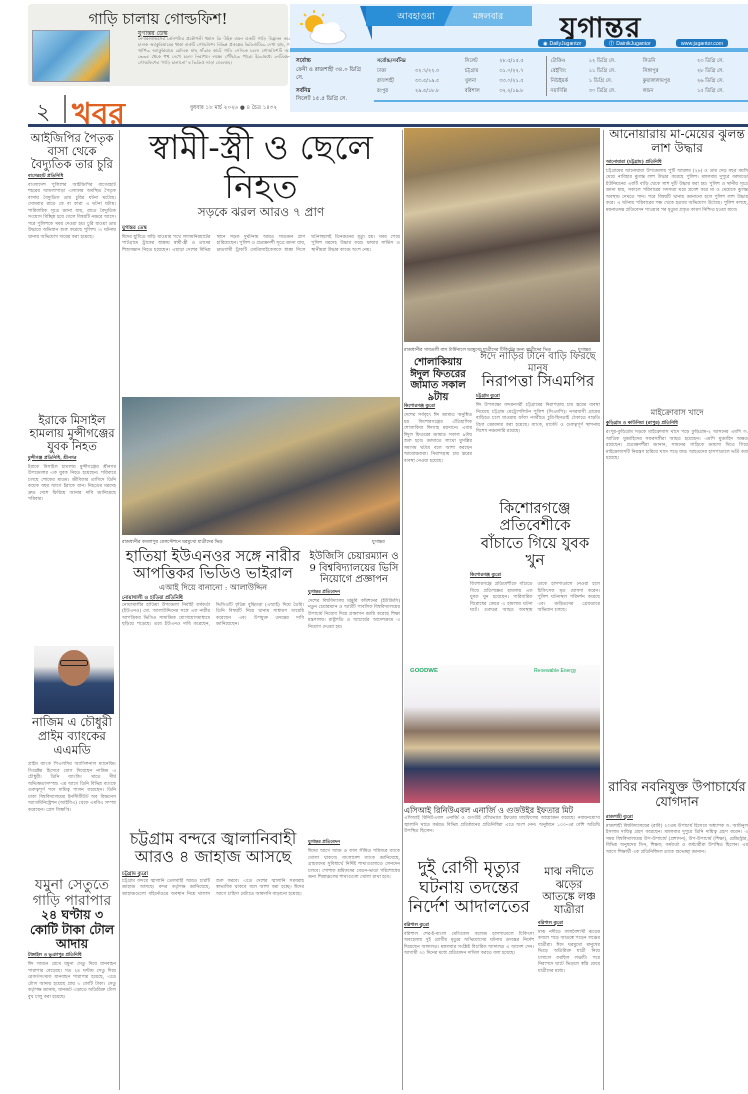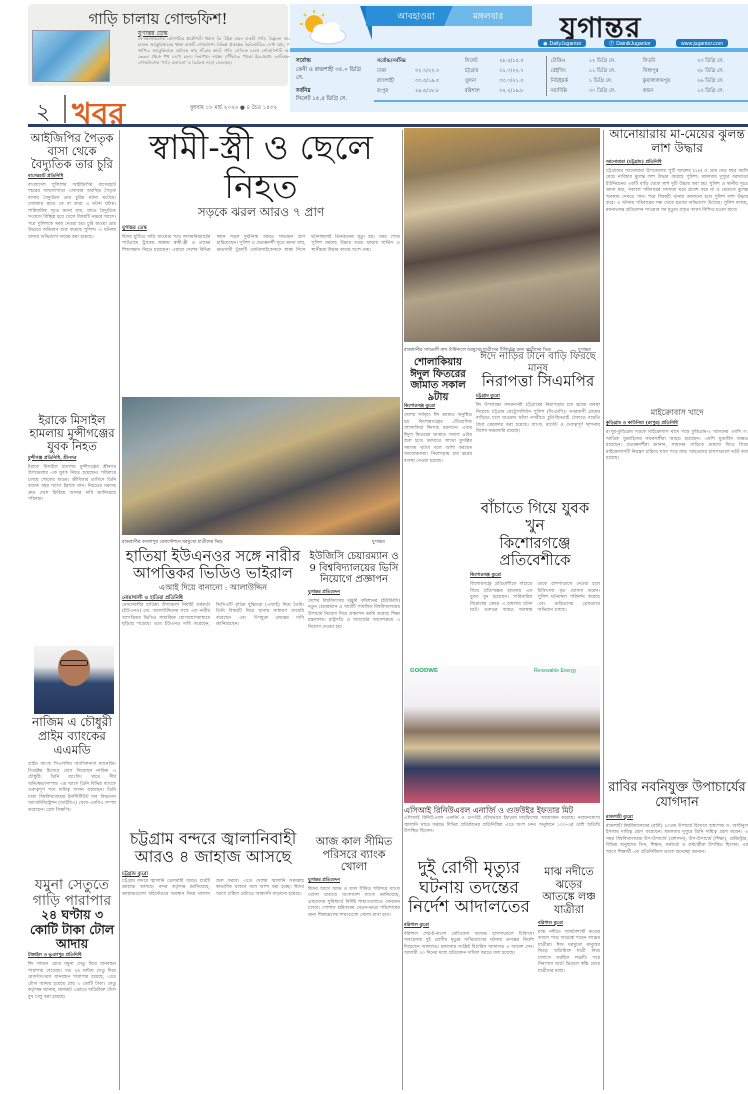--- a/index.html
+++ b/index.html
@@ -196,21 +196,20 @@
   <div class="txt" style="height:232px;margin-top:2px">দেশের বিশ্ববিদ্যালয় মঞ্জুরি কমিশনের (ইউজিসি) নতুন চেয়ারম্যান ও আটটি পাবলিক বিশ্ববিদ্যালয়ের উপাচার্য নিয়োগ দিয়ে প্রজ্ঞাপন জারি করেছে শিক্ষা মন্ত্রণালয়। রাষ্ট্রপতি ও আচার্যের আদেশক্রমে এ নিয়োগ দেওয়া হয়।</div>
 </div>
 
 <div class="abs" style="left:122px;top:830px;width:182px">
   <div class="hl" style="font-size:16px">চট্টগ্রাম বন্দরে জ্বালানিবাহী</div>
   <div class="hl" style="font-size:16px">আরও ৪ জাহাজ আসছে</div>
   <div class="by" style="margin-top:3px">চট্টগ্রাম ব্যুরো</div>
   <div class="txt" style="height:200px;column-count:2;column-gap:6px">চট্টগ্রাম বন্দরে জ্বালানি তেলবাহী আরও চারটি জাহাজ আসছে। বন্দর কর্তৃপক্ষ জানিয়েছে, জাহাজগুলো বহির্নোঙরে অবস্থান নিয়ে খালাস শুরু করবে। এতে দেশের জ্বালানি সরবরাহ স্বাভাবিক থাকবে বলে আশা করা হচ্ছে। ঈদের আগে চাহিদা মেটাতে আমদানি বাড়ানো হয়েছে।</div>
 </div>
 <div class="abs" style="left:308px;top:836px;width:92px">
-  <div class="hl" style="font-size:11px">আজ কাল সীমিত পরিসরে ব্যাংক খোলা</div>
   <div class="by" style="margin-top:2px;font-size:4.6px">যুগান্তর প্রতিবেদন</div>
   <div class="txt" style="height:200px;margin-top:2px">ঈদের আগে আজ ও কাল সীমিত পরিসরে ব্যাংক খোলা থাকবে। বাংলাদেশ ব্যাংক জানিয়েছে, গ্রাহকদের সুবিধার্থে নির্দিষ্ট শাখাগুলোতে লেনদেন চলবে। পোশাক শ্রমিকদের বেতন-ভাতা পরিশোধের জন্য শিল্পাঞ্চলের শাখাগুলো খোলা রাখা হবে।</div>
 </div>
 <div class="abs vr" style="left:402px;top:130px;height:960px"></div>
 
 <div class="abs" style="left:404px;top:128px;width:196px;height:214px;background:linear-gradient(170deg,#c49a52 0%,#8d7a5a 20%,#d7c6a2 35%,#574a44 55%,#b3a58a 70%,#6c5e52 100%)"></div>
 <div class="abs cap" style="left:404px;top:346px;width:180px">রাজধানীর গাবতলী বাস টার্মিনালে ঘরমুখো যাত্রীদের টিকিটের জন্য যাত্রীদের ভিড়</div>
 <div class="abs cap" style="left:578px;top:346px">যুগান্তর</div>
 
 <div class="abs" style="left:404px;top:356px;width:68px">
@@ -219,22 +218,22 @@
   <div class="txt" style="height:160px;margin-top:2px">দেশের সর্ববৃহৎ ঈদ জামাত অনুষ্ঠিত হয় কিশোরগঞ্জের ঐতিহাসিক শোলাকিয়া ঈদগাহ ময়দানে। এবার ঈদুল ফিতরের জামাত সকাল ৯টায় শুরু হবে। জামাতে লাখো মুসল্লির সমাগম ঘটবে বলে আশা করছেন আয়োজকরা। নিরাপত্তায় চার স্তরের ব্যবস্থা নেওয়া হয়েছে।</div>
 </div>
 <div class="abs" style="left:476px;top:350px;width:124px">
   <div class="hl" style="font-size:10px;color:#444">ঈদে নাড়ির টানে বাড়ি ফিরছে মানুষ</div>
   <div class="hl" style="font-size:15px">নিরাপত্তা সিএমপির</div>
   <div class="by" style="margin-top:2px;font-size:4.6px">চট্টগ্রাম ব্যুরো</div>
   <div class="txt" style="height:90px;margin-top:2px">ঈদ উপলক্ষ্যে বন্দরনগরী চট্টগ্রামের নিরাপত্তায় চার স্তরের ব্যবস্থা নিয়েছে চট্টগ্রাম মেট্রোপলিটন পুলিশ (সিএমপি)। নগরবাসী গ্রামের বাড়িতে চলে যাওয়ায় ফাঁকা নগরীতে চুরি-ছিনতাই ঠেকাতে বাড়তি টহল জোরদার করা হয়েছে। ব্যাংক, মার্কেট ও গুরুত্বপূর্ণ স্থাপনায় বিশেষ নজরদারি রয়েছে।</div>
 </div>
 
 <div class="abs" style="left:470px;top:500px;width:130px">
+  <div class="hl" style="font-size:15px">কিশোরগঞ্জে প্রতিবেশীকে</div>
   <div class="hl" style="font-size:15px">বাঁচাতে গিয়ে যুবক খুন</div>
-  <div class="hl" style="font-size:15px">কিশোরগঞ্জে প্রতিবেশীকে</div>
   <div class="by" style="margin-top:2px;font-size:4.6px">কিশোরগঞ্জ ব্যুরো</div>
   <div class="txt" style="height:110px;column-count:2;column-gap:5px;margin-top:2px">কিশোরগঞ্জে প্রতিবেশীকে বাঁচাতে গিয়ে প্রতিপক্ষের হামলায় এক যুবক খুন হয়েছেন। পারিবারিক বিরোধের জেরে এ হামলার ঘটনা ঘটে। গুরুতর আহত অবস্থায় তাকে হাসপাতালে নেওয়া হলে চিকিৎসক মৃত ঘোষণা করেন। পুলিশ ঘটনাস্থল পরিদর্শন করেছে এবং জড়িতদের গ্রেফতারে অভিযান চলছে।</div>
 </div>
 
 <div class="abs" style="left:404px;top:665px;width:196px;height:138px;background:linear-gradient(180deg,#fbfbfb 0%,#f0eef2 30%,#8a7463 48%,#d8c39a 60%,#2d3b5f 75%,#c9566e 100%)">
   <div style="position:absolute;left:6px;top:2px;font-size:6px;color:#2a6;font-family:'Liberation Sans',sans-serif;font-weight:bold">GOODWE</div>
   <div style="position:absolute;left:130px;top:2px;font-size:5px;color:#2a6;font-family:'Liberation Sans',sans-serif">Renewable Energy</div>
 </div>
 <div class="abs" style="left:404px;top:806px;width:196px">
   <div class="hl" style="font-size:8px;text-align:left">এসিআই রিনিউএবল এনার্জি ও গুডউইর ইফতার মিট</div>

